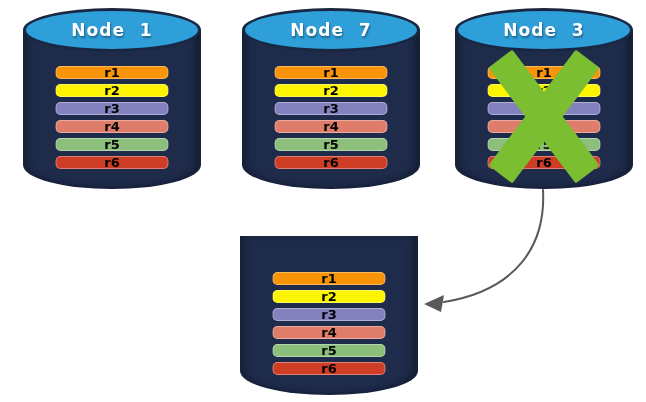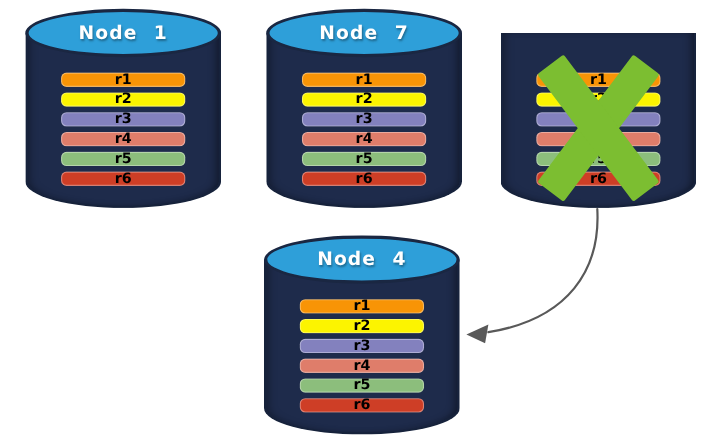--- a/index.html
+++ b/index.html
@@ -160,20 +160,23 @@
           <span class="row-label">r5</span>
         </div>
       <div class="row-bar" style="background-color: rgb(206, 62, 38);">
           <span class="row-label">r6</span>
         </div>
     </div>
   </div>
 
   <div class="node" style="left:455px; top:8px;">
     <div class="cyl-body" style="background-color: rgb(30, 43, 75);"></div>
+    <div class="cyl-top" style="background-color: rgb(46, 159, 217);">
+      <span class="node-title">Node 3</span>
+    </div>
     <div class="rows">
       <div class="row-bar" style="background-color: rgb(248, 148, 6);">
           <span class="row-label">r1</span>
         </div>
       <div class="row-bar" style="background-color: rgb(252, 244, 0);">
           <span class="row-label">r2</span>
         </div>
       <div class="row-bar" style="background-color: rgb(131, 129, 190);">
           <span class="row-label">r3</span>
         </div>
@@ -188,23 +191,20 @@
         </div>
     </div>
     <div class="x-mark">
       <div class="x-bar x-bar-1" style="background-color: rgb(124, 190, 49);"></div>
       <div class="x-bar x-bar-2" style="background-color: rgb(124, 190, 49);"></div>
     </div>
   </div>
 
   <div class="node" style="left:240px; top:214px;">
     <div class="cyl-body" style="background-color: rgb(30, 43, 75);"></div>
-    <div class="cyl-top" style="background-color: rgb(46, 159, 217);">
-      <span class="node-title">Node 4</span>
-    </div>
     <div class="rows">
       <div class="row-bar" style="background-color: rgb(248, 148, 6);">
           <span class="row-label">r1</span>
         </div>
       <div class="row-bar" style="background-color: rgb(252, 244, 0);">
           <span class="row-label">r2</span>
         </div>
       <div class="row-bar" style="background-color: rgb(131, 129, 190);">
           <span class="row-label">r3</span>
         </div>

